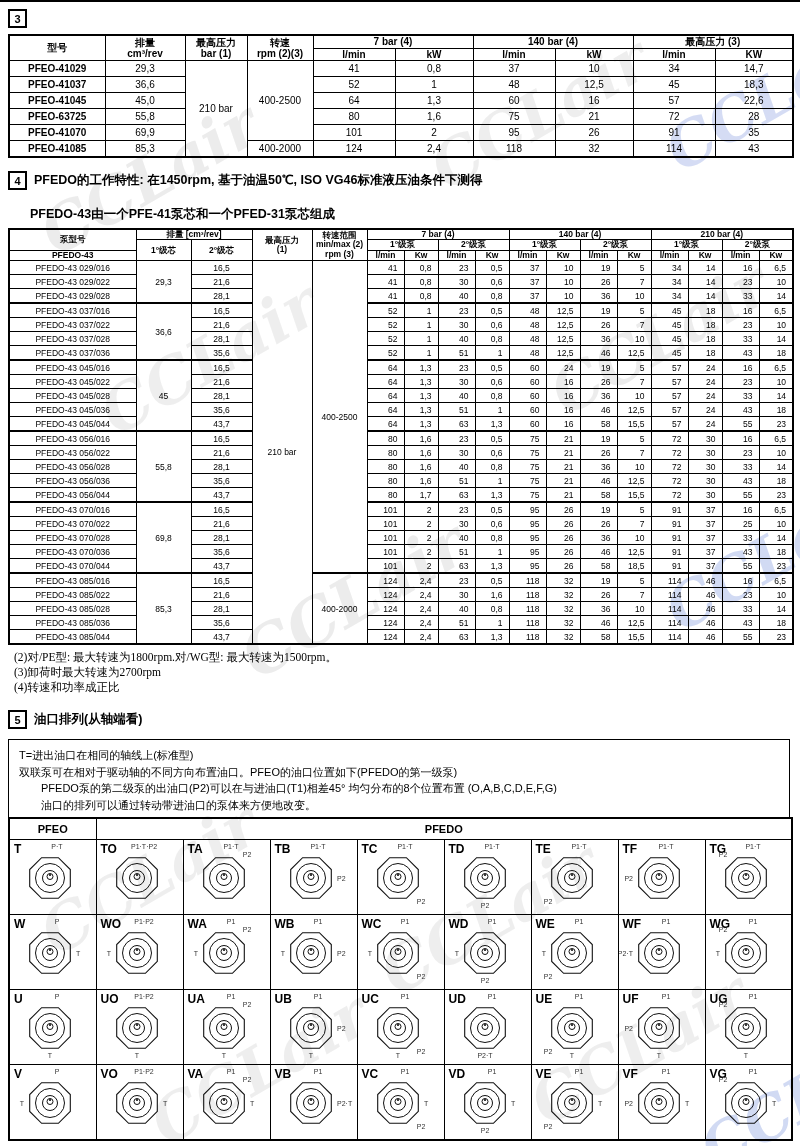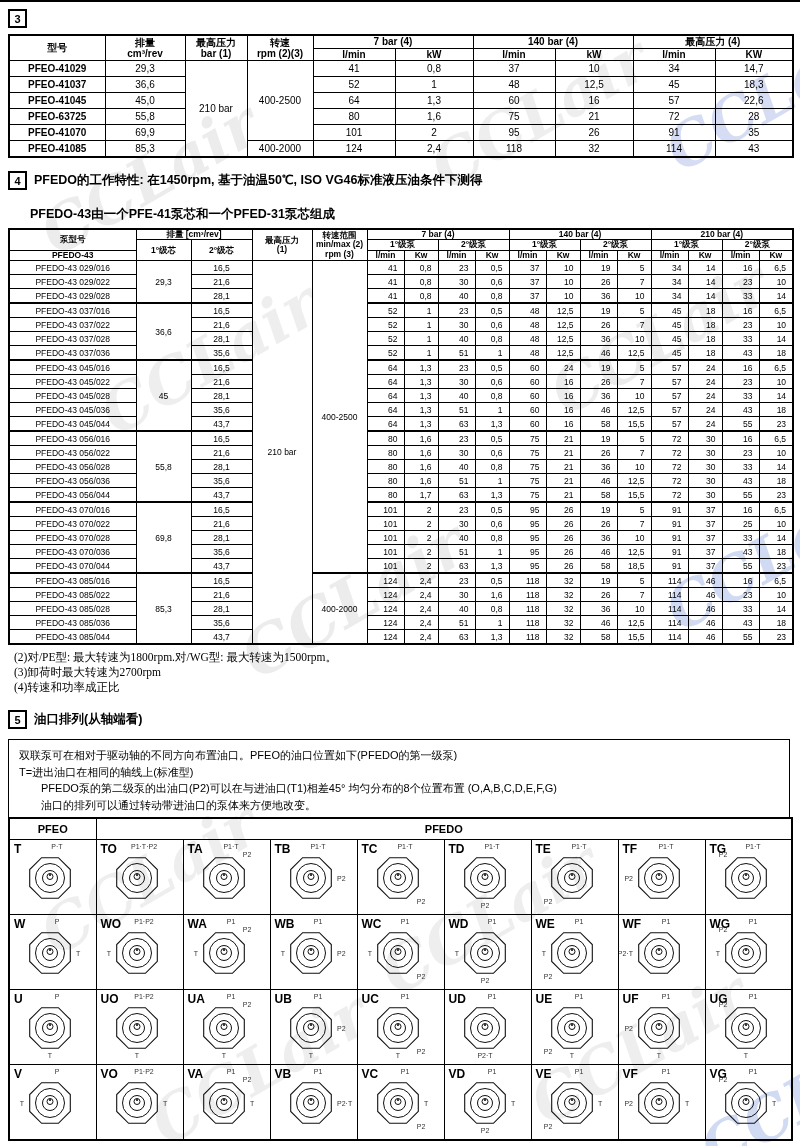--- a/index.html
+++ b/index.html
@@ -81,21 +81,21 @@
             <th rowspan="2">
               <div>最高压力</div>
               <div>bar (1)</div>
             </th>
             <th rowspan="2">
               <div>转速</div>
               <div>rpm (2)(3)</div>
             </th>
             <th colspan="2">7 bar (4)</th>
             <th colspan="2">140 bar (4)</th>
-            <th colspan="2">最高压力 (4)</th>
+            <th colspan="2">最高压力 (3)</th>
           </tr>
           <tr>
             <th>l/min</th>
             <th>kW</th>
             <th>l/min</th>
             <th>kW</th>
             <th>l/min</th>
             <th>KW</th>
           </tr>
         </thead>
@@ -685,22 +685,22 @@
         <div>(3)卸荷时最大转速为2700rpm</div>
         <div>(4)转速和功率成正比</div>
       </div>
 
     <div class="sec-header" style="margin-top:15px;margin-bottom:10px;">
       <span class="numbox">5</span>
       <span class="sec-title">油口排列(从轴端看)</span>
     </div>
 
     <div id="introBox" class="introbox">
+        <div>T=进出油口在相同的轴线上(标准型)</div>
         <div>双联泵可在相对于驱动轴的不同方向布置油口。PFEO的油口位置如下(PFEDO的第一级泵)</div>
-        <div>T=进出油口在相同的轴线上(标准型)</div>
         <div class="ind">PFEDO泵的第二级泵的出油口(P2)可以在与进油口(T1)相差45° 均匀分布的8个位置布置 (O,A,B,C,D,E,F,G)</div>
         <div class="ind">油口的排列可以通过转动带进油口的泵体来方便地改变。</div>
       </div>
 
     <table id="ports" class="ports">
         <colgroup>
           <col style="width: 87px;">
           <col style="width: 87px;">
           <col style="width: 87px;">
           <col style="width: 87px;">

